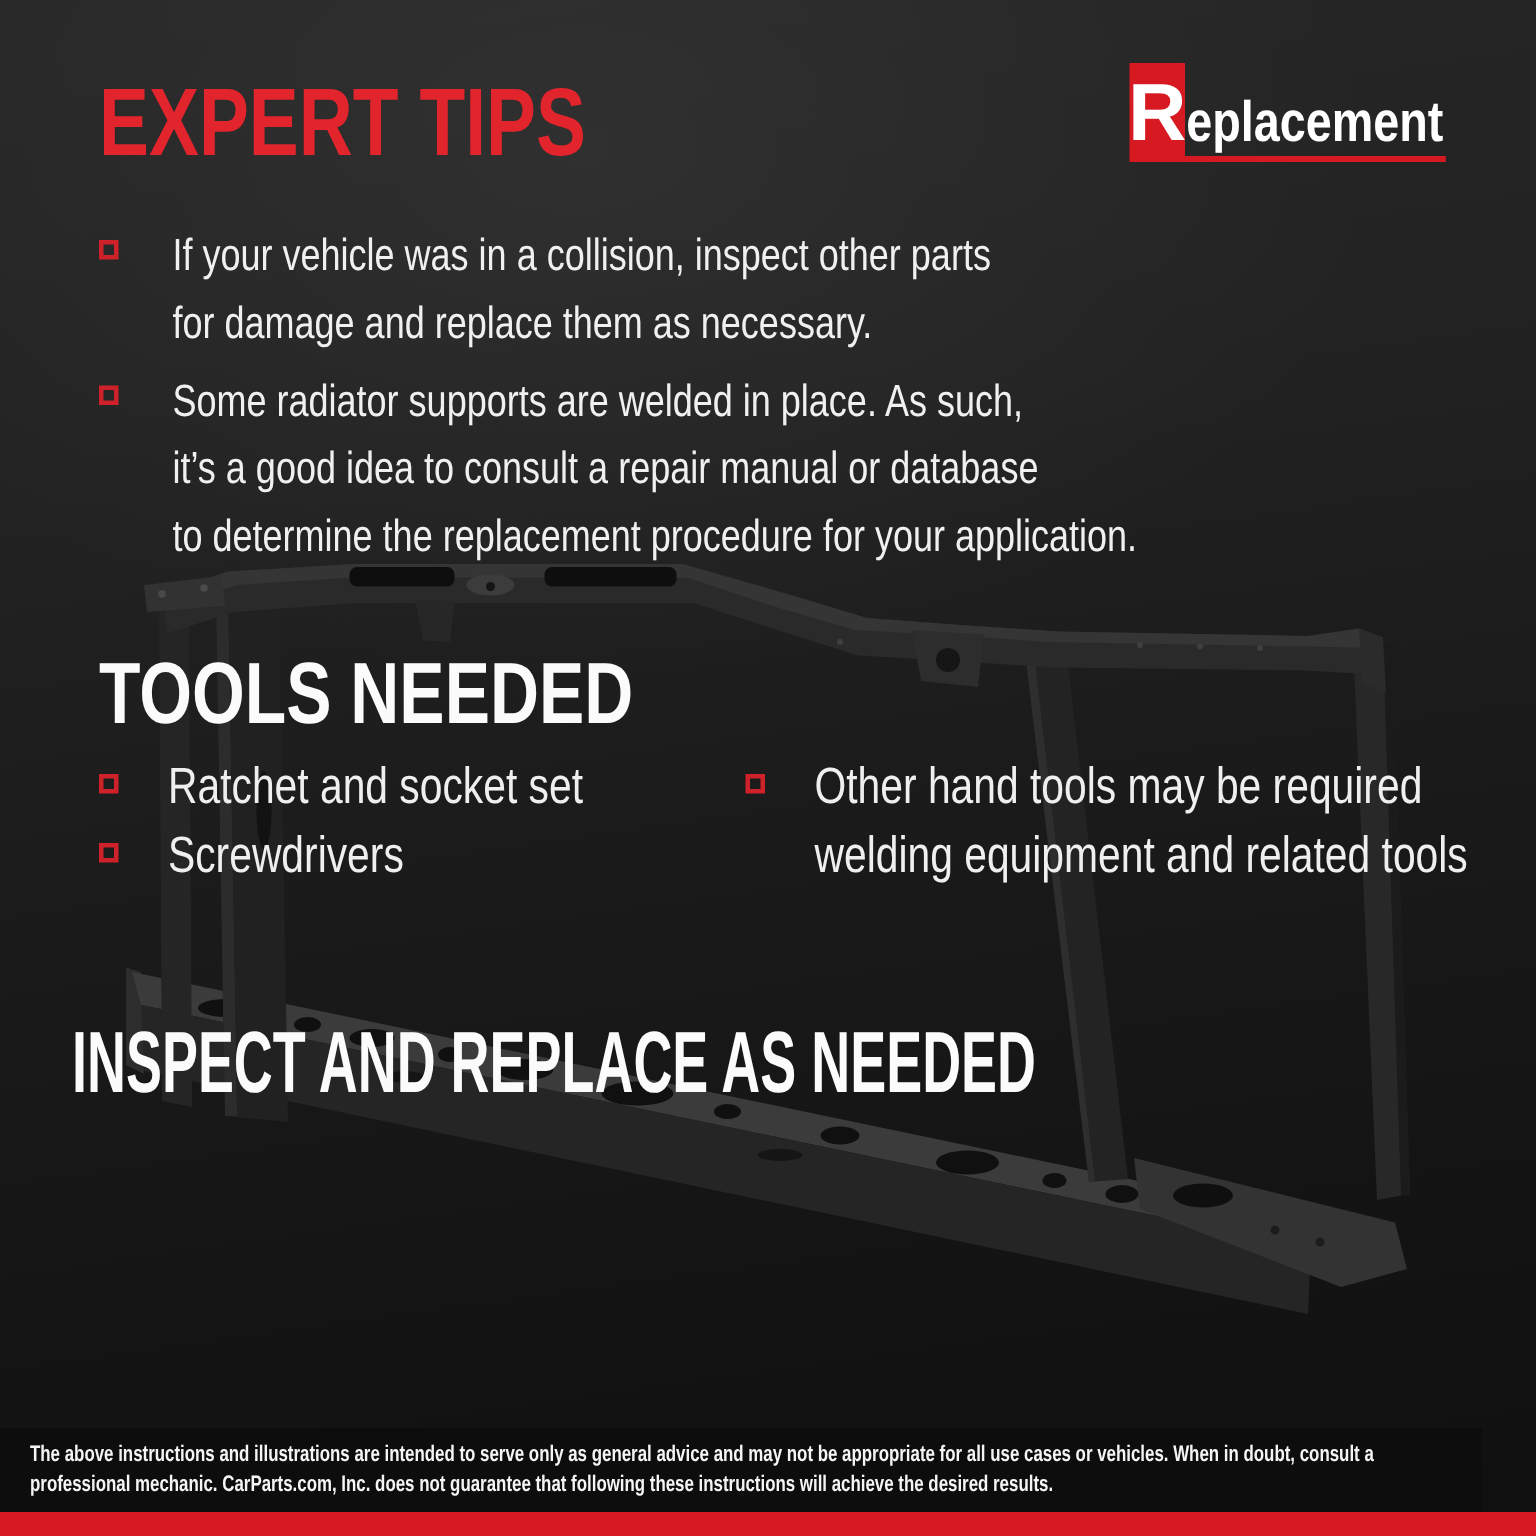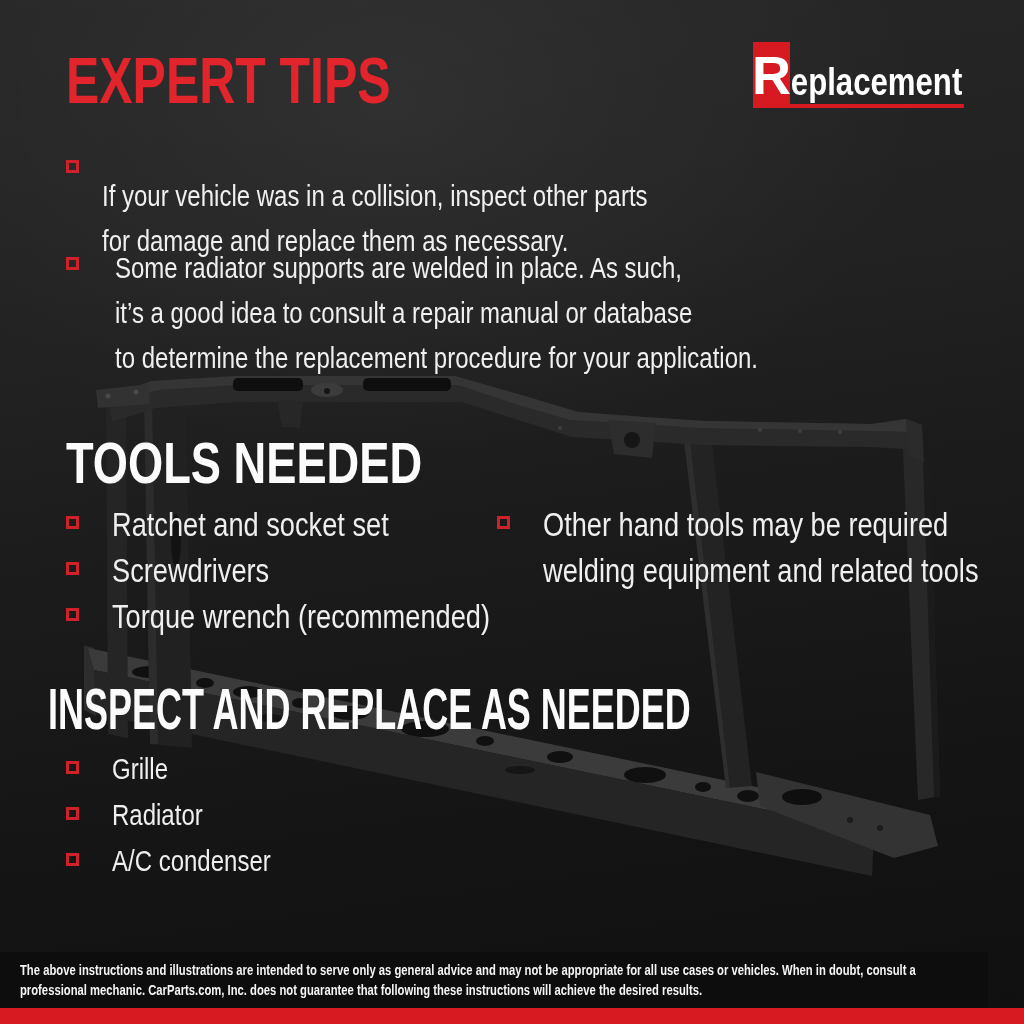--- a/index.html
+++ b/index.html
@@ -111,21 +111,21 @@
     <span class="x78">EXPERT TIPS</span>
   </div>
 
   <div class="layer logo">
     <div class="logo-box">
       <span>R</span>
     </div>
     <span class="logo-rest">eplacement</span>
   </div>
 
-  <div class="layer tip" style="top:148px;flex-direction:column;">
+  <div class="layer tip" style="top:148px;">
     <div class="sq"></div>
     <div class="lines">
       <div><span class="cond">If your vehicle was in a collision, inspect other parts</span></div>
       <div><span class="cond">for damage and replace them as necessary.</span></div>
     </div>
   </div>
 
   <div class="layer tip" style="top:245px;">
     <div class="sq"></div>
     <div class="lines">
@@ -141,55 +141,37 @@
 
   <div class="layer list" style="left:66px;top:507px;">
     <div class="row">
       <div class="sq"></div>
       <span class="lbl"><span class="cond">Ratchet and socket set</span></span>
     </div>
     <div class="row">
       <div class="sq"></div>
       <span class="lbl"><span class="cond">Screwdrivers</span></span>
     </div>
-    <div class="row">
-      <div class="sq"></div>
-      <span class="lbl"><span class="cond">Torque wrench (recommended)</span></span>
-    </div>
   </div>
 
   <div class="layer list" style="left:497px;top:507px;">
     <div class="row">
       <div class="sq"></div>
       <span class="lbl"><span class="cond">Other hand tools may be required</span></span>
     </div>
     <div class="row">
       <div class="sq hidden"></div>
       <span class="lbl"><span class="cond">welding equipment and related tools</span></span>
     </div>
   </div>
 
   <div class="layer heading" style="left:48px;top:680px;">
     <span class="x62">INSPECT AND REPLACE AS NEEDED</span>
   </div>
 
-  <div class="layer list big" style="left:66px;top:752px;">
-    <div class="row">
-      <div class="sq"></div>
-      <span class="lbl"><span class="cond">Grille</span></span>
-    </div>
-    <div class="row">
-      <div class="sq"></div>
-      <span class="lbl"><span class="cond">Radiator</span></span>
-    </div>
-    <div class="row">
-      <div class="sq"></div>
-      <span class="lbl"><span class="cond">A/C condenser</span></span>
-    </div>
-  </div>
 
   <div class="layer footer-band">
     <div class="dl"><span class="x75">The above instructions and illustrations are intended to serve only as general advice and may not be appropriate for all use cases or vehicles. When in doubt, consult a</span></div>
     <div class="dl"><span class="x75">professional mechanic. CarParts.com, Inc. does not guarantee that following these instructions will achieve the desired results.</span></div>
   </div>
   <div class="layer red-bar"></div>
 
 </div>
 
 </body></html>

